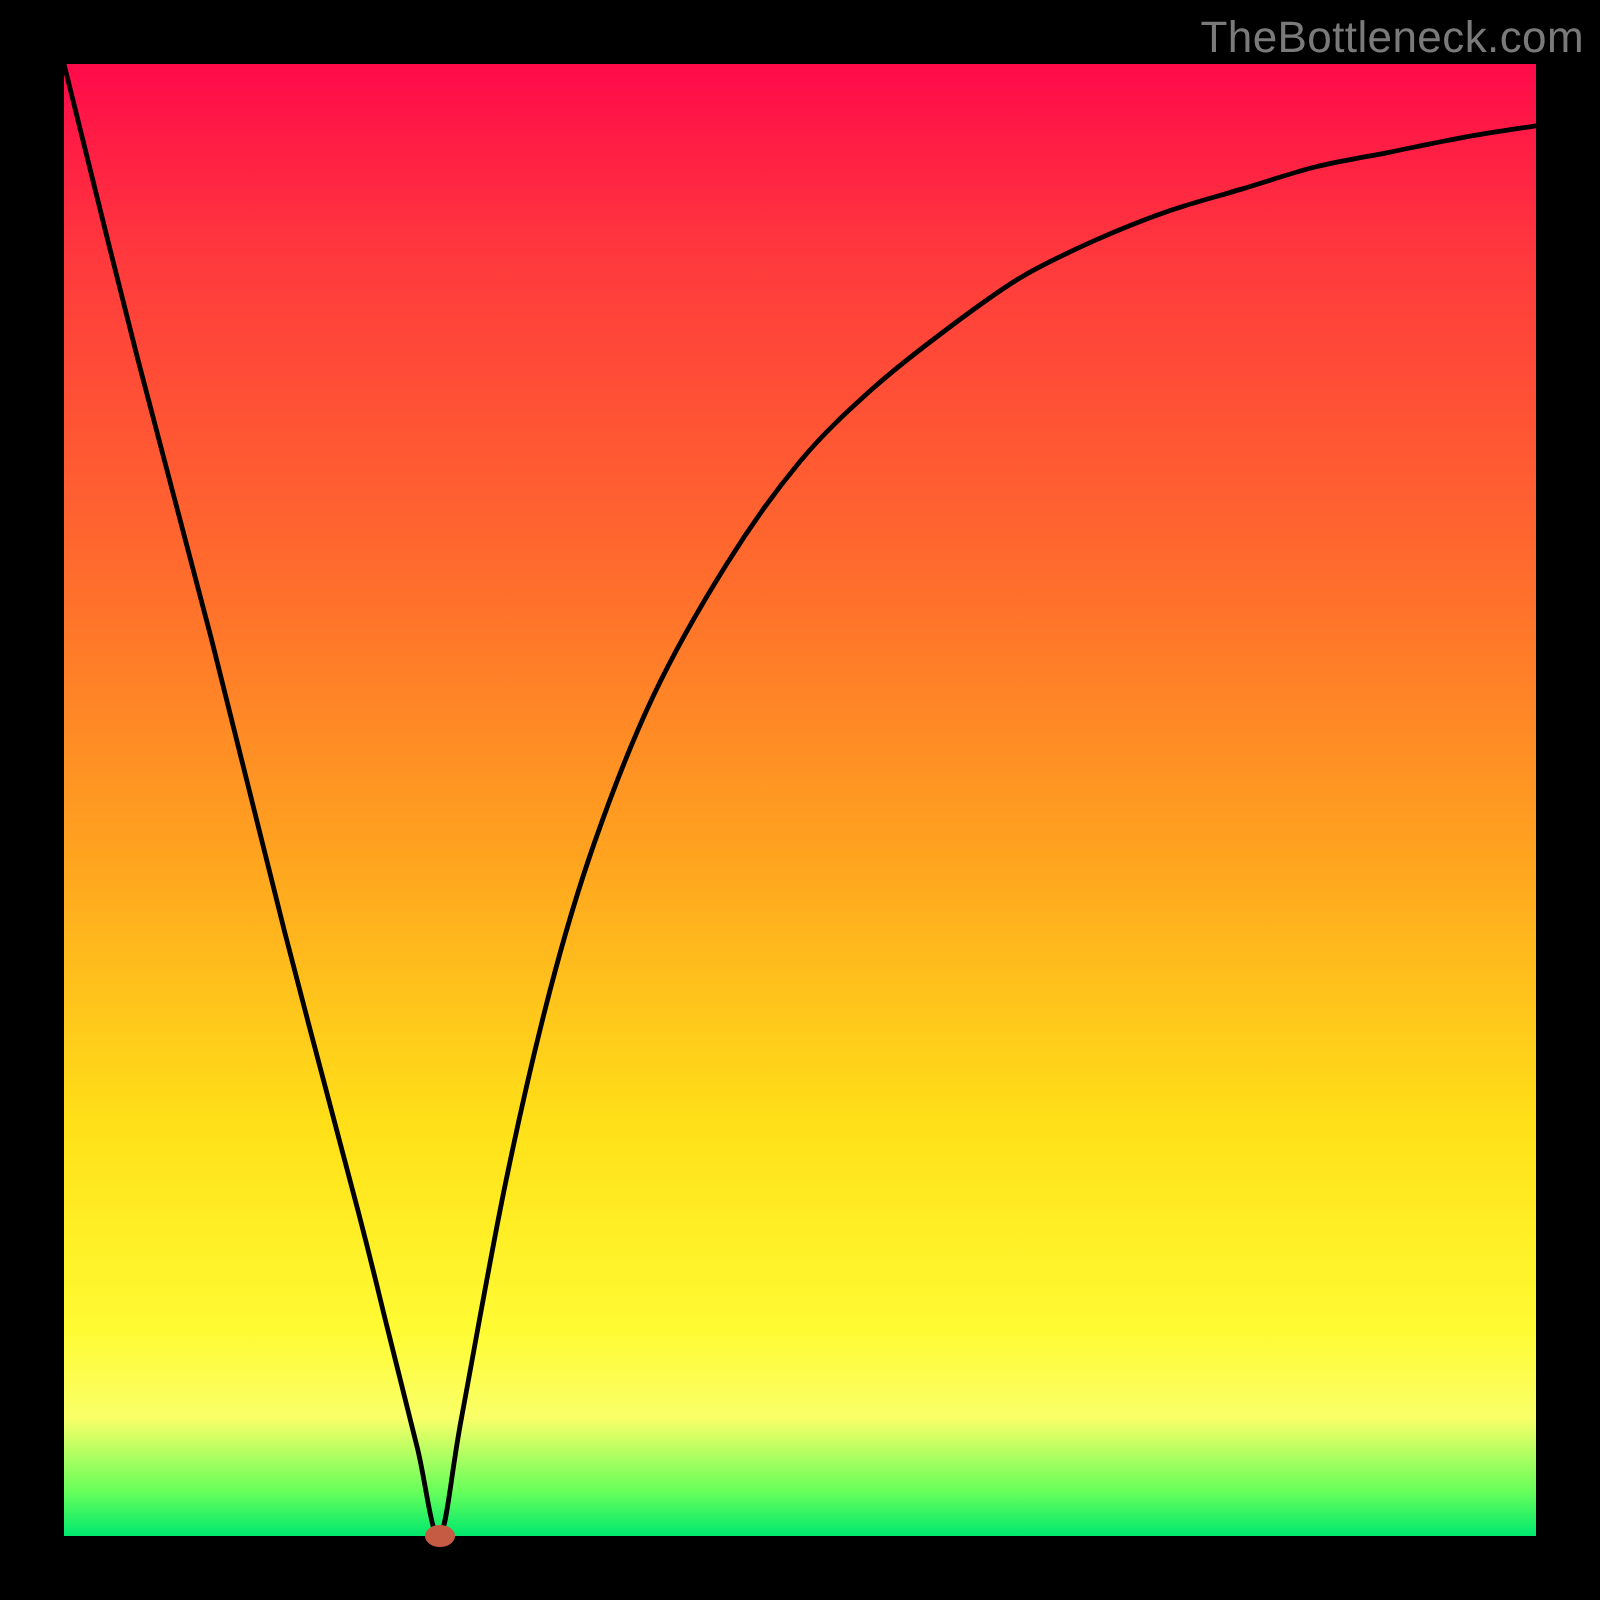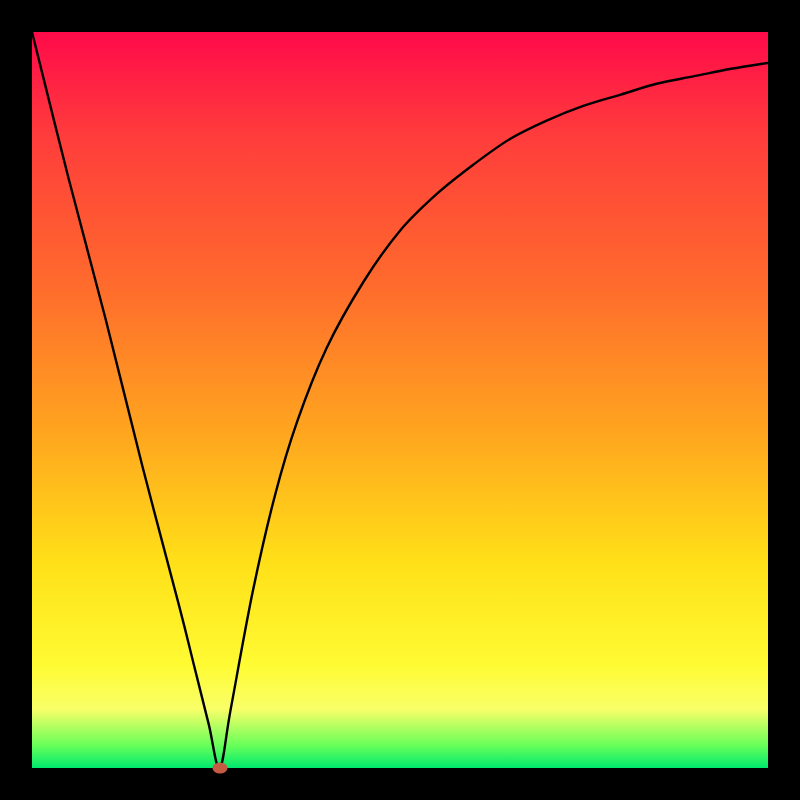--- a/index.html
+++ b/index.html
@@ -71,14 +71,15 @@
   <div class="plot-area">
 
     <svg class="curve" viewBox="0 0 736 736" preserveAspectRatio="none">
       <path id="curve-path" fill="none" stroke="#000000" stroke-width="2.4" stroke-linecap="round" stroke-linejoin="round" d="M 0.00 0.00 C 6.13 24.53, 24.53 99.36, 36.80 147.20 C 49.07 195.04, 61.33 239.20, 73.60 287.04 C 85.87 334.88, 98.13 386.40, 110.40 434.24 C 122.67 482.08, 138.61 540.96, 147.20 574.08 C 155.79 607.20, 157.01 613.33, 161.92 632.96 C 166.83 652.59, 172.35 674.67, 176.64 691.84 C 180.93 709.01, 184.00 738.45, 187.68 736.00 C 191.36 733.55, 193.20 706.56, 198.72 677.12 C 204.24 647.68, 213.44 594.93, 220.80 559.36 C 228.16 523.79, 235.52 491.89, 242.88 463.68 C 250.24 435.47, 256.37 414.61, 264.96 390.08 C 273.55 365.55, 283.36 339.79, 294.40 316.48 C 305.44 293.17, 318.93 269.87, 331.20 250.24 C 343.47 230.61, 355.73 213.44, 368.00 198.72 C 380.27 184.00, 392.53 172.96, 404.80 161.92 C 417.07 150.88, 429.33 141.68, 441.60 132.48 C 453.87 123.28, 466.13 114.08, 478.40 106.72 C 490.67 99.36, 502.93 93.84, 515.20 88.32 C 527.47 82.80, 539.73 77.89, 552.00 73.60 C 564.27 69.31, 576.53 66.24, 588.80 62.56 C 601.07 58.88, 613.33 54.59, 625.60 51.52 C 637.87 48.45, 650.13 46.61, 662.40 44.16 C 674.67 41.71, 686.93 39.01, 699.20 36.80 C 711.47 34.59, 729.87 31.89, 736.00 30.91"></path>
     </svg>
 
     <div class="marker" id="min-marker" style="left: 187.68px; top: 736px; background: rgb(198, 91, 68);"></div>
 
   </div>
 
+  <div class="watermark">TheBottleneck.com</div>
 
 </div>
 
 </body></html>

